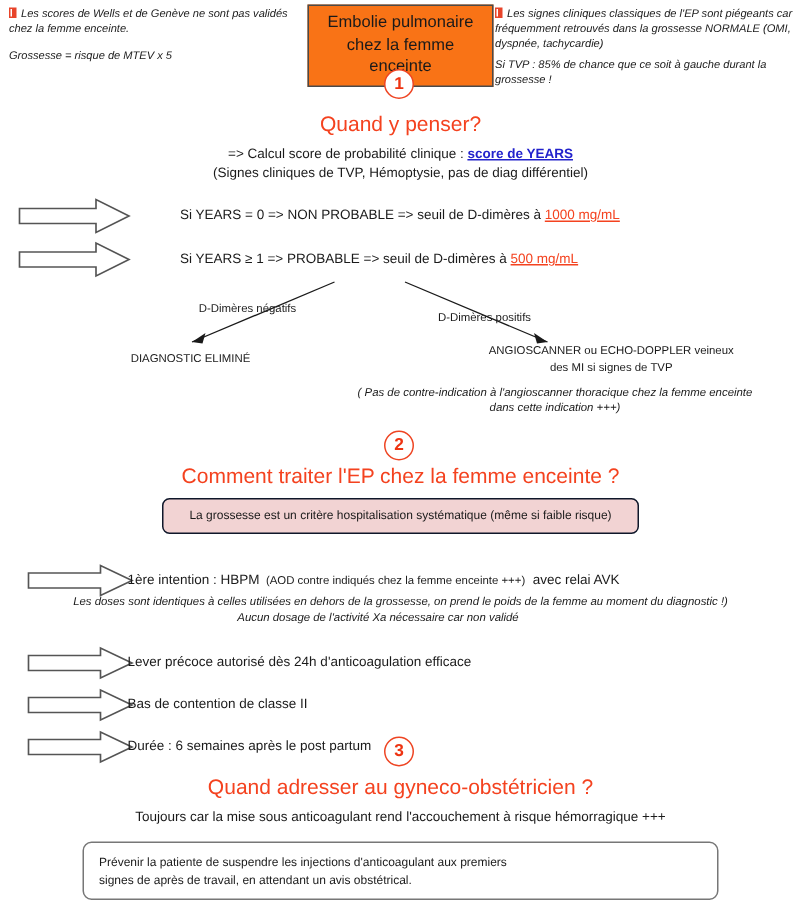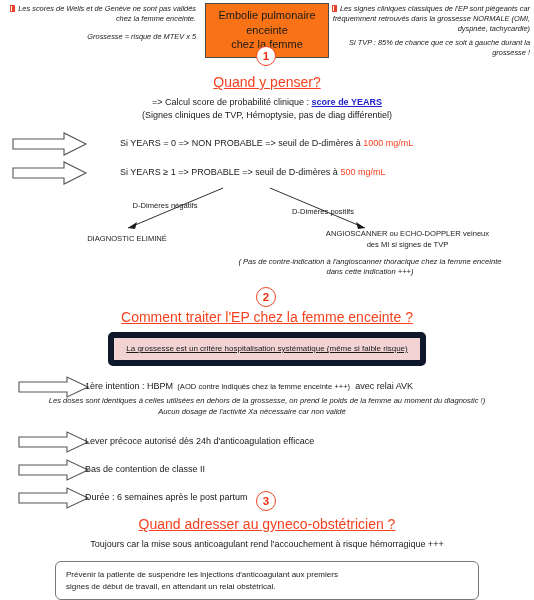--- a/index.html
+++ b/index.html
@@ -16,21 +16,21 @@
     overflow: hidden;
   }
   .abs { position: absolute; }
 
   
   .note {
     font-family: "Liberation Sans", sans-serif;
     font-style: italic;
     font-size: 7.4px;
     line-height: 1.35;
-    text-align: right;
+    text-align: left;
     color: #1a1a1a;
   }
   .note-flag {
     display: inline-block;
     width: 5px;
     height: 7px;
     background: #e8442a;
     vertical-align: -1px;
     margin-right: 3px;
     position: relative;
@@ -69,64 +69,62 @@
     text-align: center;
     line-height: 18px;
     box-sizing: border-box;
     background: #ffffff;
   }
 
   
   .sec-head {
     color: #f4421f;
     font-size: 14px;
-    text-decoration: underline;
     text-align: center;
     white-space: nowrap;
   }
 
   
   .t {
     font-size: 9px;
     line-height: 1.35;
     text-align: center;
     white-space: nowrap;
   }
   .it {
     font-style: italic;
     font-size: 7.6px;
     line-height: 1.35;
     text-align: center;
   }
   .small { font-size: 7.6px; }
-  .red { color: #f4421f; }
+  .red { color: #f4421f; text-decoration: underline; }
   .blue-link {
     color: #2222cc;
     text-decoration: underline;
     font-weight: bold;
   }
 
   
   .arrow {
     position: absolute;
   }
   .arrow svg { display: block; }
 
   
   .pink-box {
     background: #f2d3d3;
-    border: 6px solid #0f172a;
+    border: 1px solid #0f172a;
     border-radius: 5px;
     font-size: 8px;
     text-align: center;
     line-height: 1.3;
     padding: 6px 10px;
     box-sizing: border-box;
     color: #1a1a1a;
-    text-decoration: underline;
   }
 
   
   .bottom-box {
     border: 1px solid #777777;
     border-radius: 6px;
     background: #ffffff;
     font-size: 8px;
     line-height: 1.45;
     padding: 7px 10px;
@@ -141,22 +139,22 @@
 <body>
 
 <div class="abs note" style="left:6px; top:4px; width:190px;">
   <span class="note-flag"></span><span>Les scores de Wells et de Genève ne sont pas validés chez la femme enceinte.</span>
   <div class="note-sep"></div>
   <div>Grossesse = risque de MTEV x 5</div>
 </div>
 
 <div class="abs title-box" style="left:205px; top:3px; width:124px;">
   <div>Embolie pulmonaire</div>
+  <div>chez la femme</div>
   <div>enceinte</div>
-  <div>chez la femme</div>
 </div>
 
 <div class="abs note" style="left:330px; top:4px; width:200px;">
   <span class="note-flag"></span><span>Les signes cliniques classiques de l'EP sont piégeants car fréquemment retrouvés dans la grossesse NORMALE (OMI, dyspnée, tachycardie)</span>
   <div style="height:4px"></div>
   <div>Si TVP : 85% de chance que ce soit à gauche durant la grossesse !</div>
 </div>
 
 <div class="abs num-circle" style="left:256px; top:46px;">1</div>
 
@@ -247,14 +245,14 @@
 <div class="abs t" style="left:85px; top:491px;">Durée : 6 semaines après le post partum</div>
 
 <div class="abs num-circle" style="left:256px; top:491px;">3</div>
 
 <div class="abs sec-head" style="left:0; top:516px; width:534px;">Quand adresser au gyneco-obstétricien ?</div>
 
 <div class="abs t" style="left:0; top:538px; width:534px;">Toujours car la mise sous anticoagulant rend l'accouchement à risque hémorragique +++</div>
 
 <div class="abs bottom-box" style="left:55px; top:561px; width:424px;">
   <div>Prévenir la patiente de suspendre les injections d'anticoagulant aux premiers</div>
-  <div>signes de début de travail, en attendant un relai obstétrical.</div>
+  <div>signes de après de travail, en attendant un avis obstétrical.</div>
 </div>
 
 </body></html>

